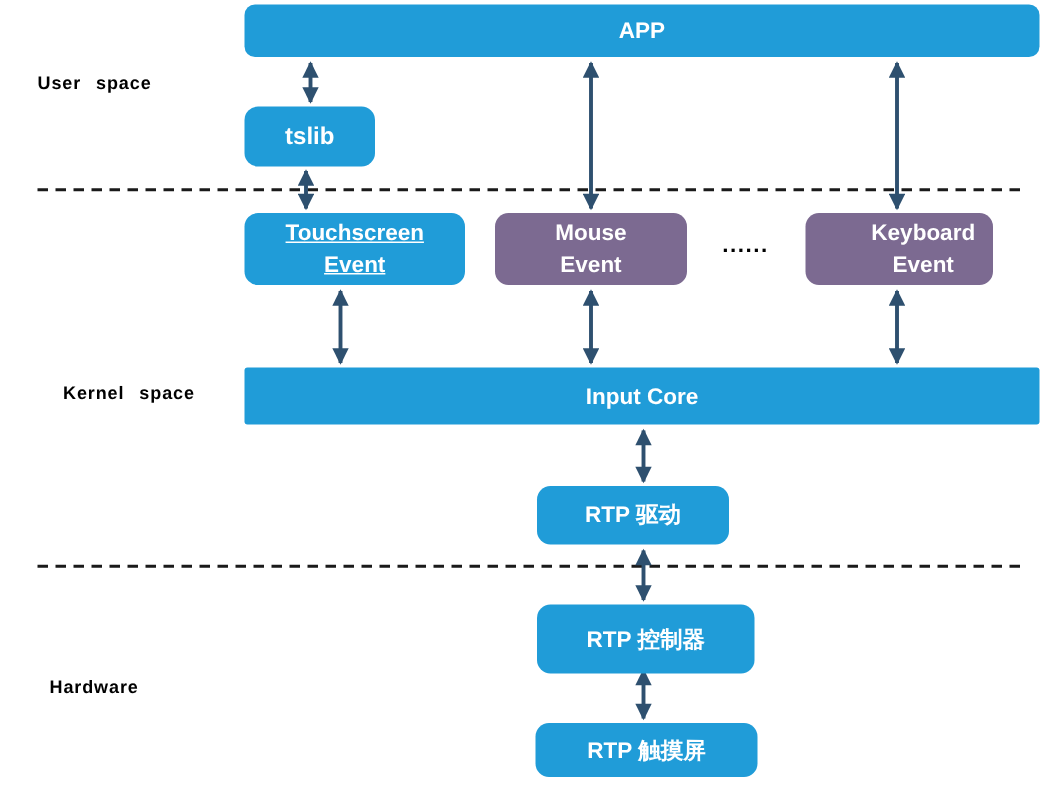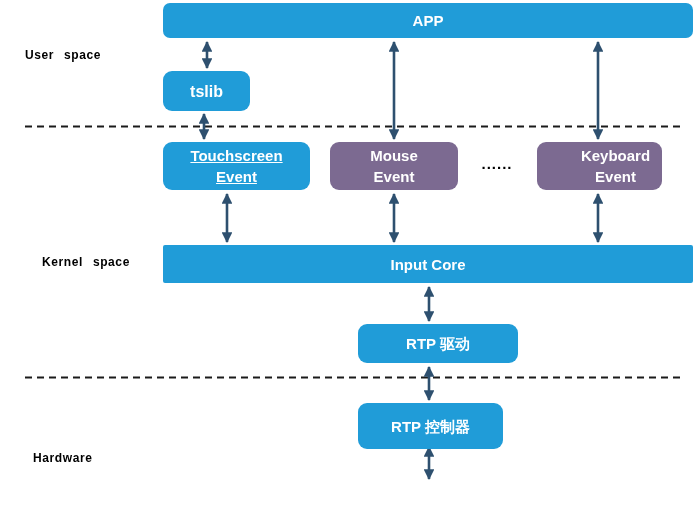--- a/index.html
+++ b/index.html
@@ -65,21 +65,21 @@
     letter-spacing: 1px;
     white-space: nowrap;
   }
   
   .n-app        { left: 163px; top: 3px;   width: 530px; height: 35px; border-radius: 7px; }
   .n-tslib      { left: 163px; top: 71px;  width: 87px;  height: 40px; border-radius: 9px; font-size: 16px; }
   .n-touch      { left: 163px; top: 142px; width: 147px; height: 48px; border-radius: 9px; text-decoration: underline; }
   .n-mouse      { left: 330px; top: 142px; width: 128px; height: 48px; border-radius: 9px; }
   .n-keyboard   { left: 537px; top: 142px; width: 125px; height: 48px; border-radius: 9px; padding-left: 32px; }
   .n-inputcore  { left: 163px; top: 245px; width: 530px; height: 38px; border-radius: 2px; }
-  .n-rtpdriver  { left: 358px; top: 324px; width: 160px; height: 39px; border-radius: 9px; }
+  .n-rtpdriver  { left: 358px; top: 324px; width: 128px; height: 39px; border-radius: 9px; }
   .n-rtpctrl    { left: 358px; top: 403px; width: 145px; height: 46px; border-radius: 9px; }
   .n-rtppanel   { left: 357px; top: 482px; width: 148px; height: 36px; border-radius: 9px; }
   .l-user       { left: 25px;  top: 48px;  }
   .l-kernel     { left: 14px;  top: 255px; margin-left: 28px; }
   .l-hardware   { left: 33px;  top: 451px; }
   .d-ellipsis   { left: 470px; top: 155px; width: 54px; text-align: center; }
 </style>
 </head>
 <body>
 
@@ -116,14 +116,15 @@
   <div class="node blue n-touch">Touchscreen
 Event</div>
   <div class="node purple n-mouse">Mouse
 Event</div>
   <div class="dots d-ellipsis">......</div>
   <div class="node purple n-keyboard">Keyboard
 Event</div>
   <div class="node blue n-inputcore">Input Core</div>
   <div class="node blue n-rtpdriver">RTP 驱动</div>
   <div class="node blue n-rtpctrl">RTP 控制器</div>
+  <div class="node blue n-rtppanel">RTP 触摸屏</div>
 
 </div>
 
 </body></html>

